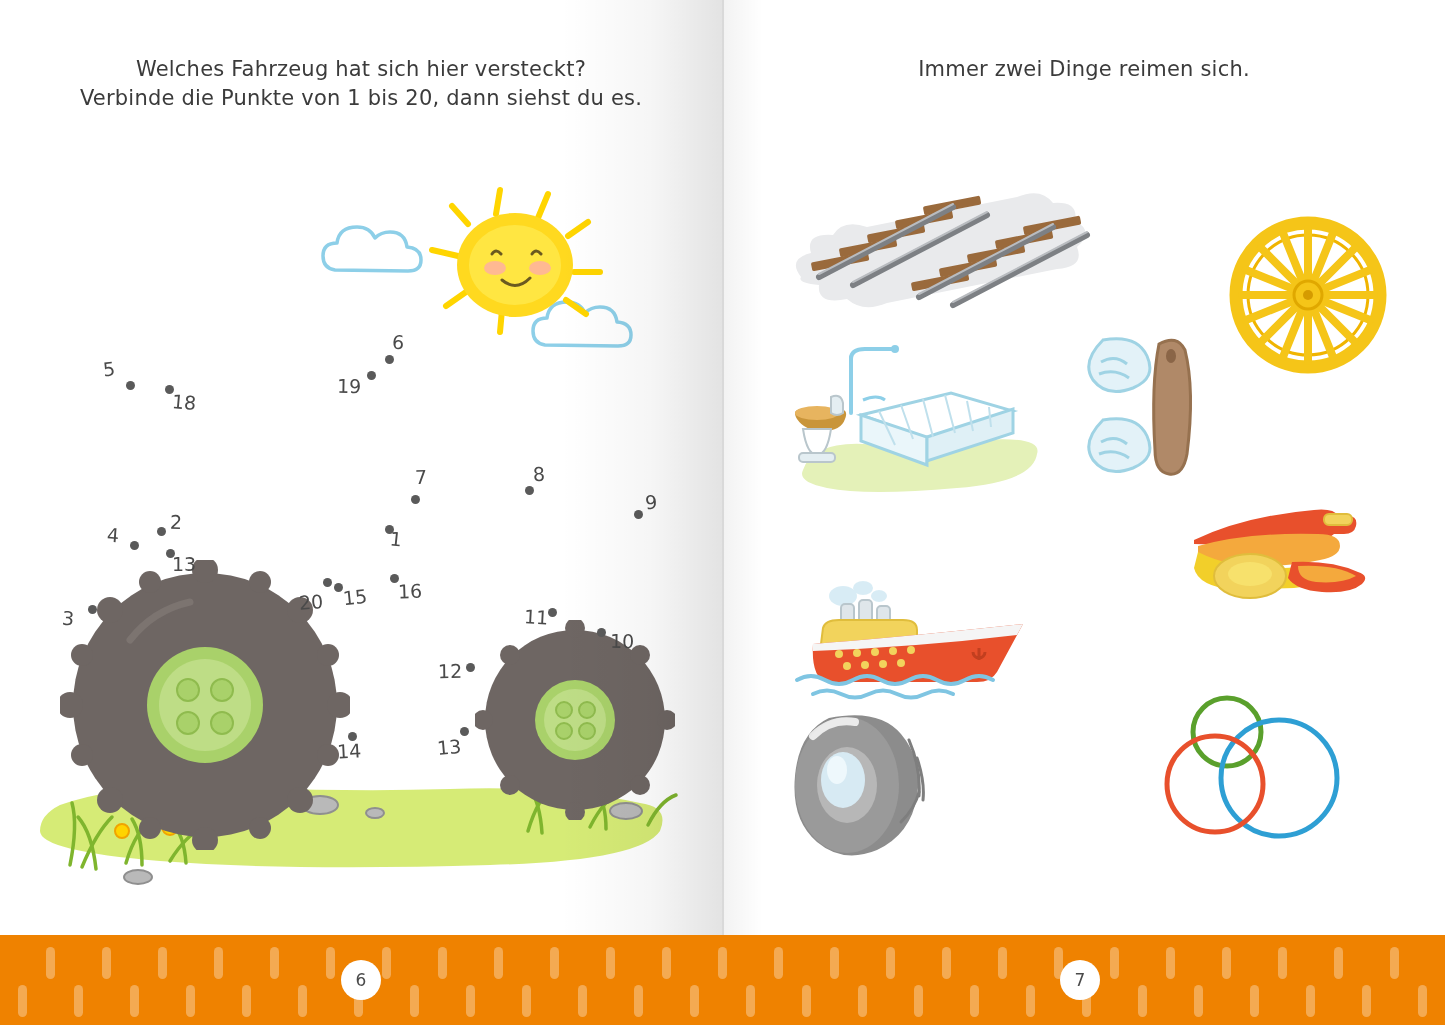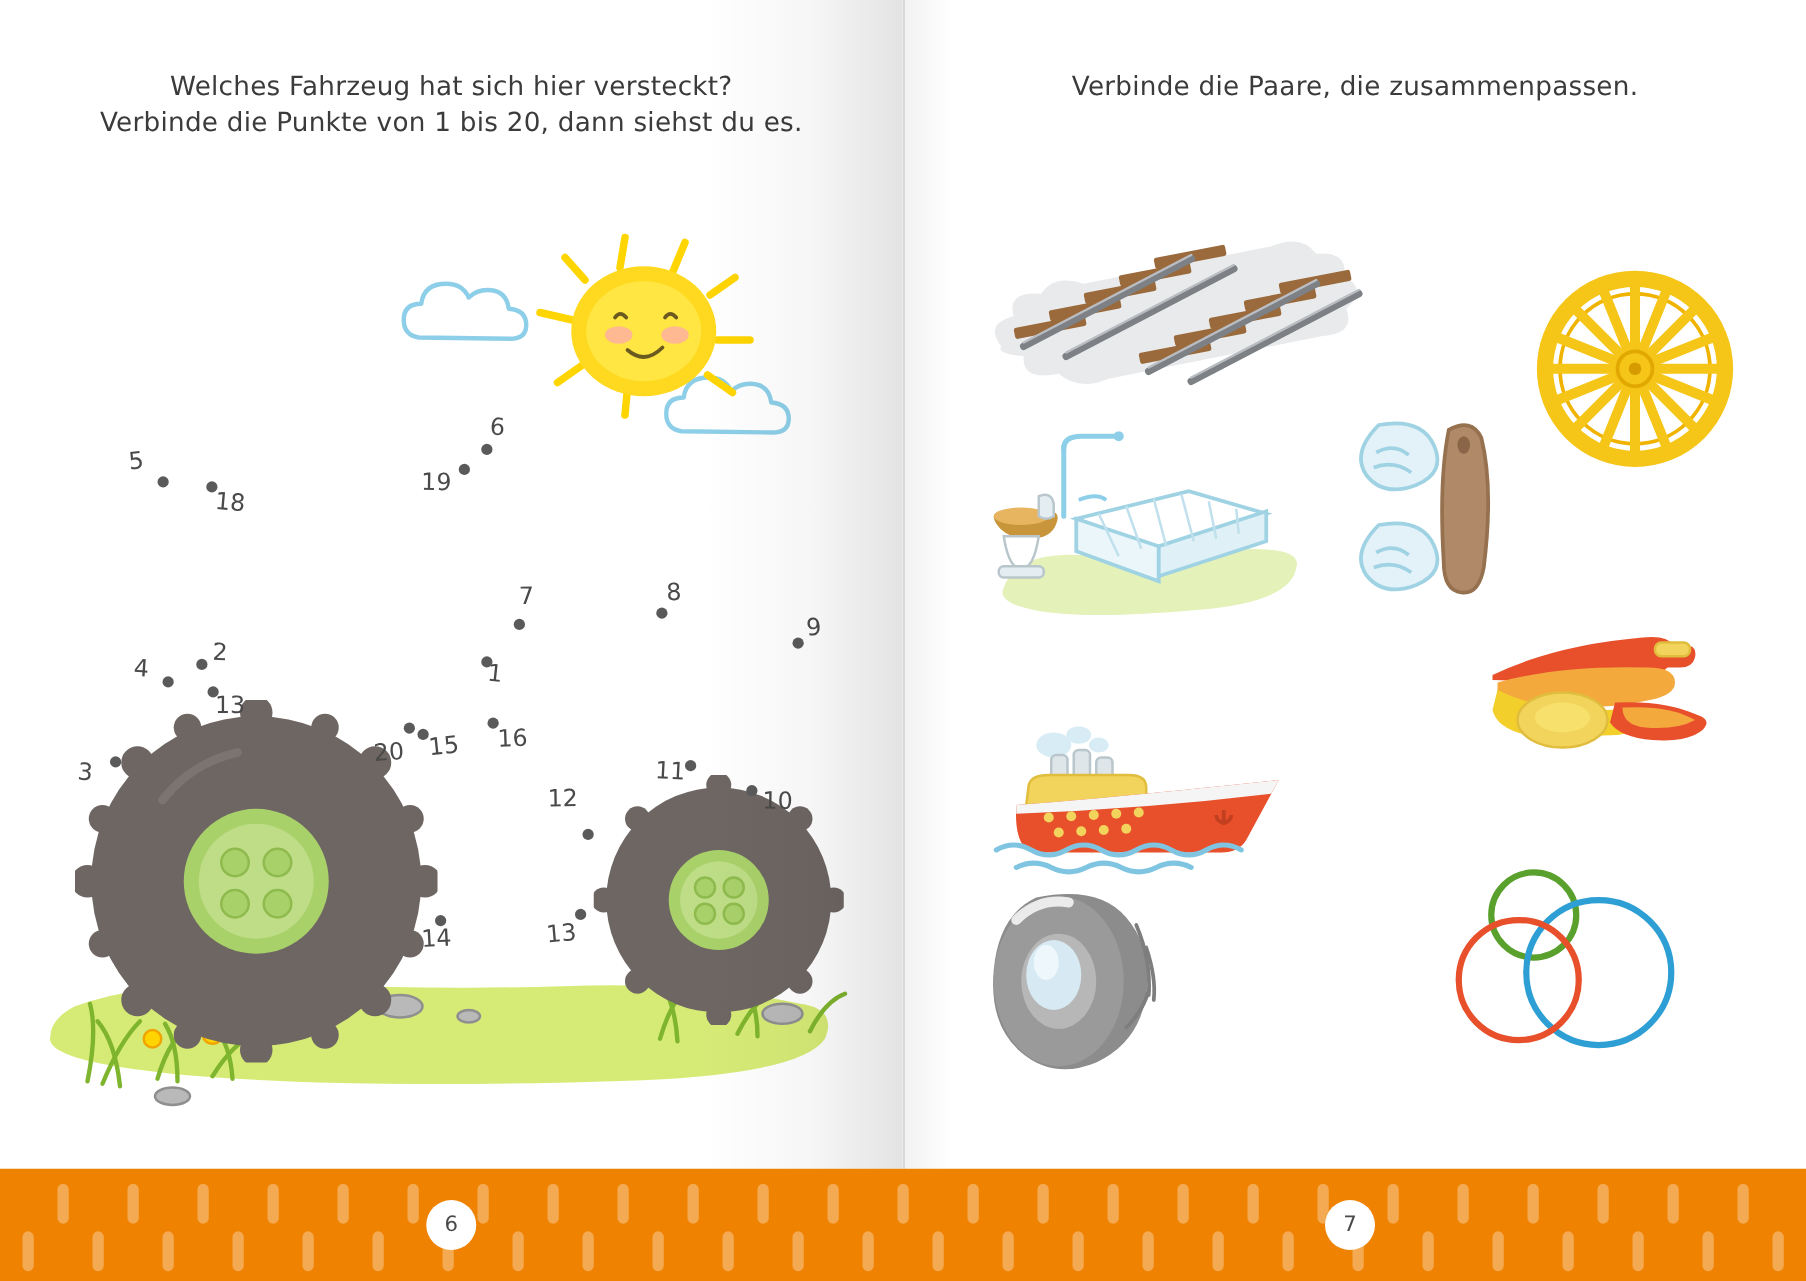--- a/index.html
+++ b/index.html
@@ -278,35 +278,35 @@
         <div class="dot-label" style="left: 299px; top: 591px; transform: rotate(-4deg);">20</div>
         <div class="dot" style="left: 334px; top: 583px;"></div>
         <div class="dot-label" style="left: 343px; top: 586px; transform: rotate(-6deg);">15</div>
         <div class="dot" style="left: 88px; top: 605px;"></div>
         <div class="dot-label" style="left: 62px; top: 607px; transform: rotate(5deg);">3</div>
         <div class="dot" style="left: 548px; top: 608px;"></div>
         <div class="dot-label" style="left: 524px; top: 606px; transform: rotate(3deg);">11</div>
         <div class="dot" style="left: 597px; top: 628px;"></div>
         <div class="dot-label" style="left: 610px; top: 630px; transform: rotate(1deg);">10</div>
         <div class="dot" style="left: 466px; top: 663px;"></div>
-        <div class="dot-label" style="left: 438px; top: 628px; transform: rotate(-1deg);">12</div>
+        <div class="dot-label" style="left: 438px; top: 660px; transform: rotate(-1deg);">12</div>
         <div class="dot" style="left: 348px; top: 732px;"></div>
         <div class="dot-label" style="left: 337px; top: 740px; transform: rotate(-3deg);">14</div>
         <div class="dot" style="left: 460px; top: 727px;"></div>
         <div class="dot-label" style="left: 437px; top: 736px; transform: rotate(-5deg);">13</div>
       </div>
 
     <div class="gutter-shadow-left"></div>
   </div>
 
   <div class="page page-right">
     <div class="gutter-shadow-right"></div>
 
     <div class="instructions">
-      <span class="line">Verbinde die Paare, die zusammenpassen.</span>
+      <span class="line">Immer zwei Dinge reimen sich.</span>
     </div>
 
     <svg class="art" style="left:60px; top:185px;" width="330" height="145" viewBox="0 0 330 145">
       <path d="M18 92 q-14 -18 10 -24 q-6 -20 22 -18 q10 -16 34 -8 l150 -30 q24 -10 36 6 q26 -2 22 18 q20 10 2 26 q8 20 -20 22 l-170 34 q-24 10 -40 -4 q-30 6 -28 -14 q-22 -2 -18 -8 z" fill="#e9eaec"></path>
       <g>
         <g fill="#9a6a3c">
           <rect x="28" y="72" width="58" height="9" rx="2" transform="rotate(-11 57 76)"></rect>
           <rect x="56" y="58" width="58" height="9" rx="2" transform="rotate(-11 85 62)"></rect>
           <rect x="84" y="44" width="58" height="9" rx="2" transform="rotate(-11 113 48)"></rect>
           <rect x="112" y="30" width="58" height="9" rx="2" transform="rotate(-11 141 34)"></rect>

